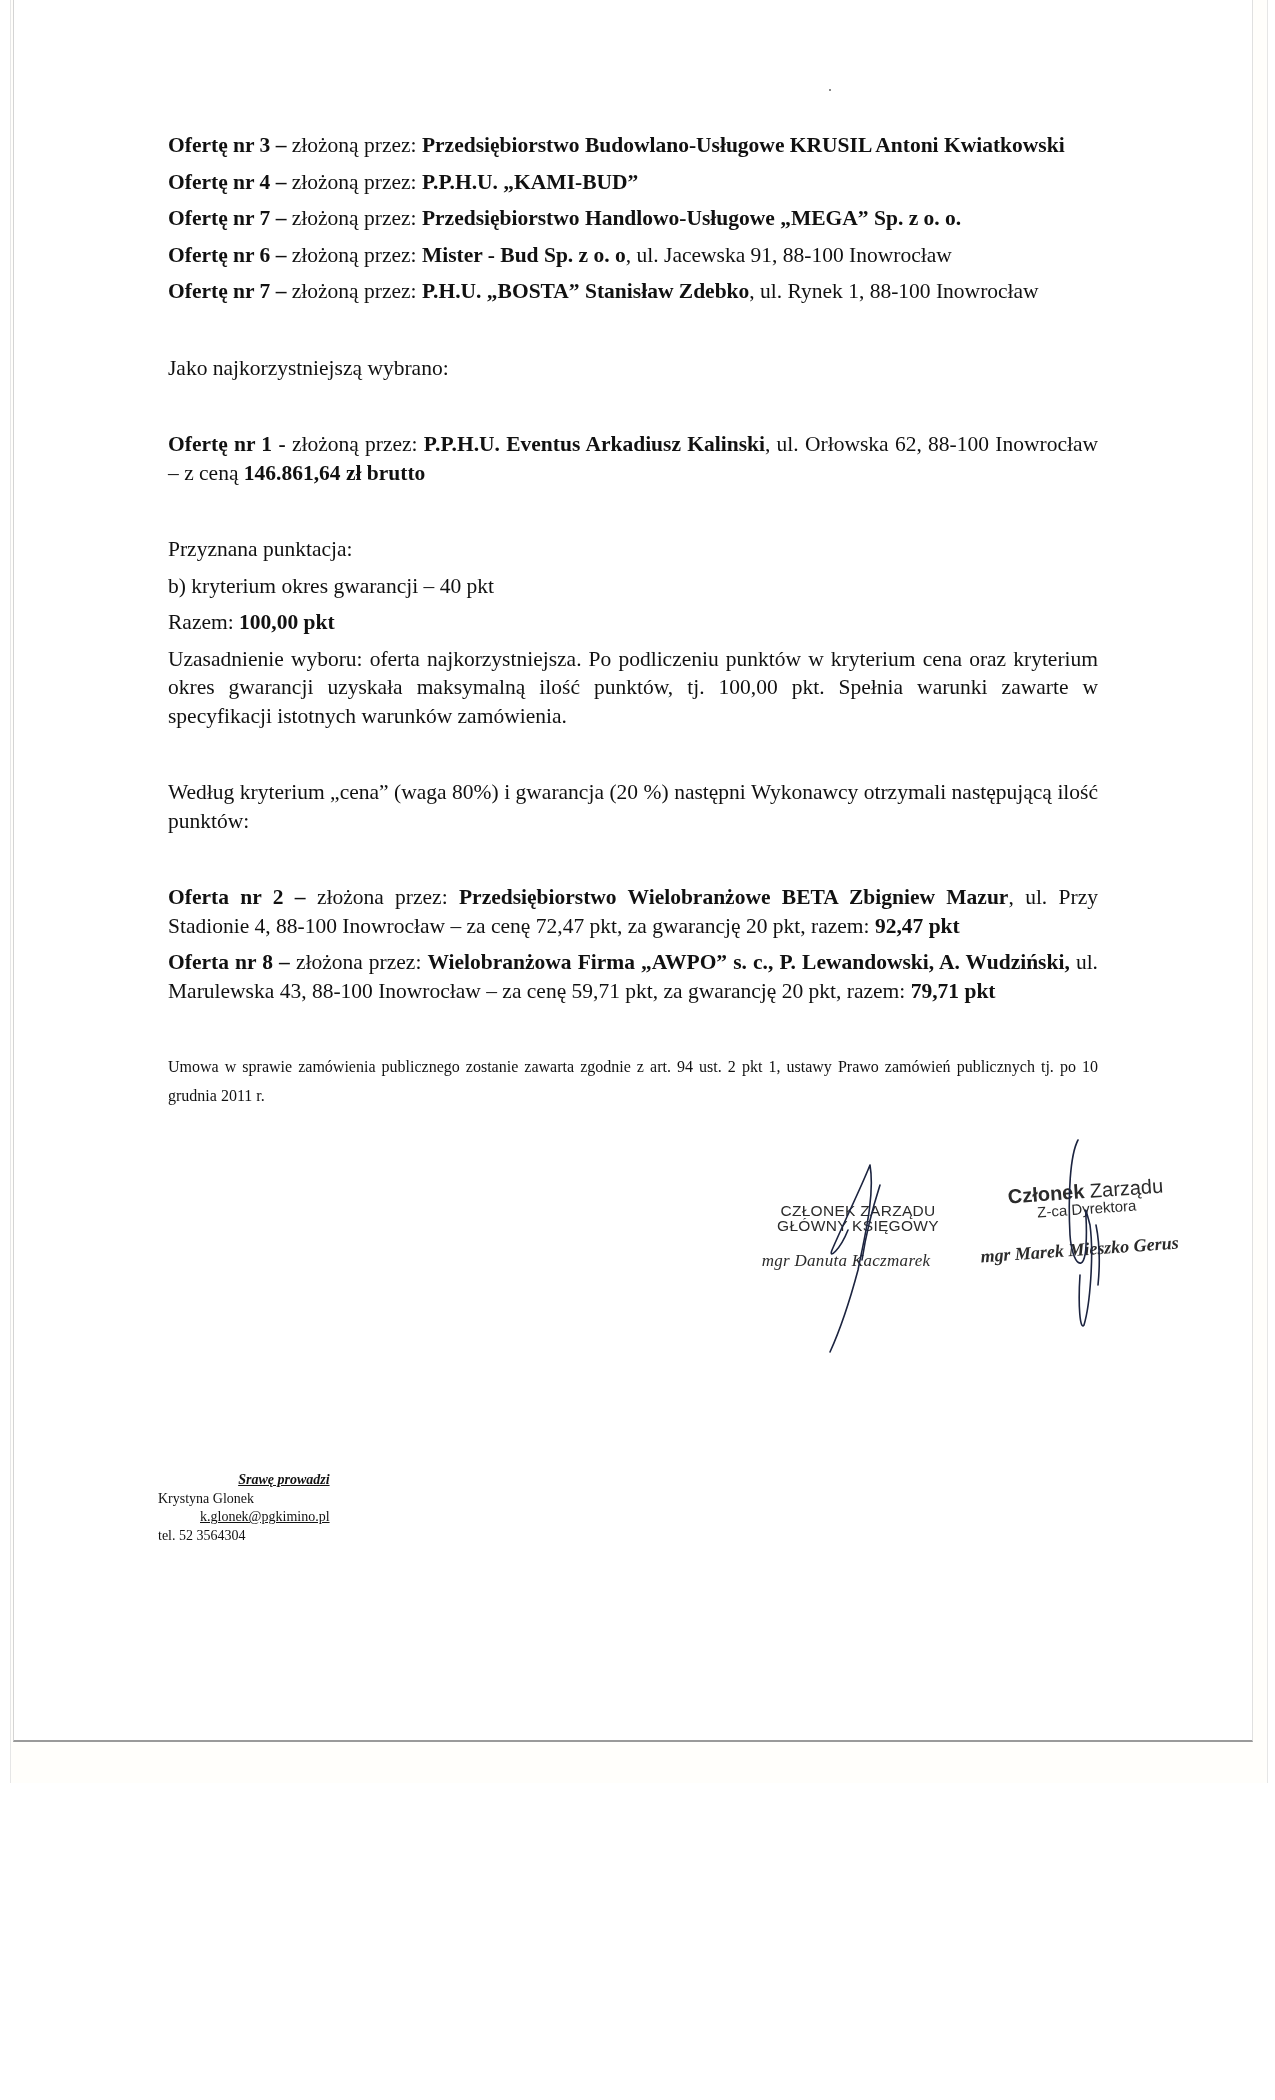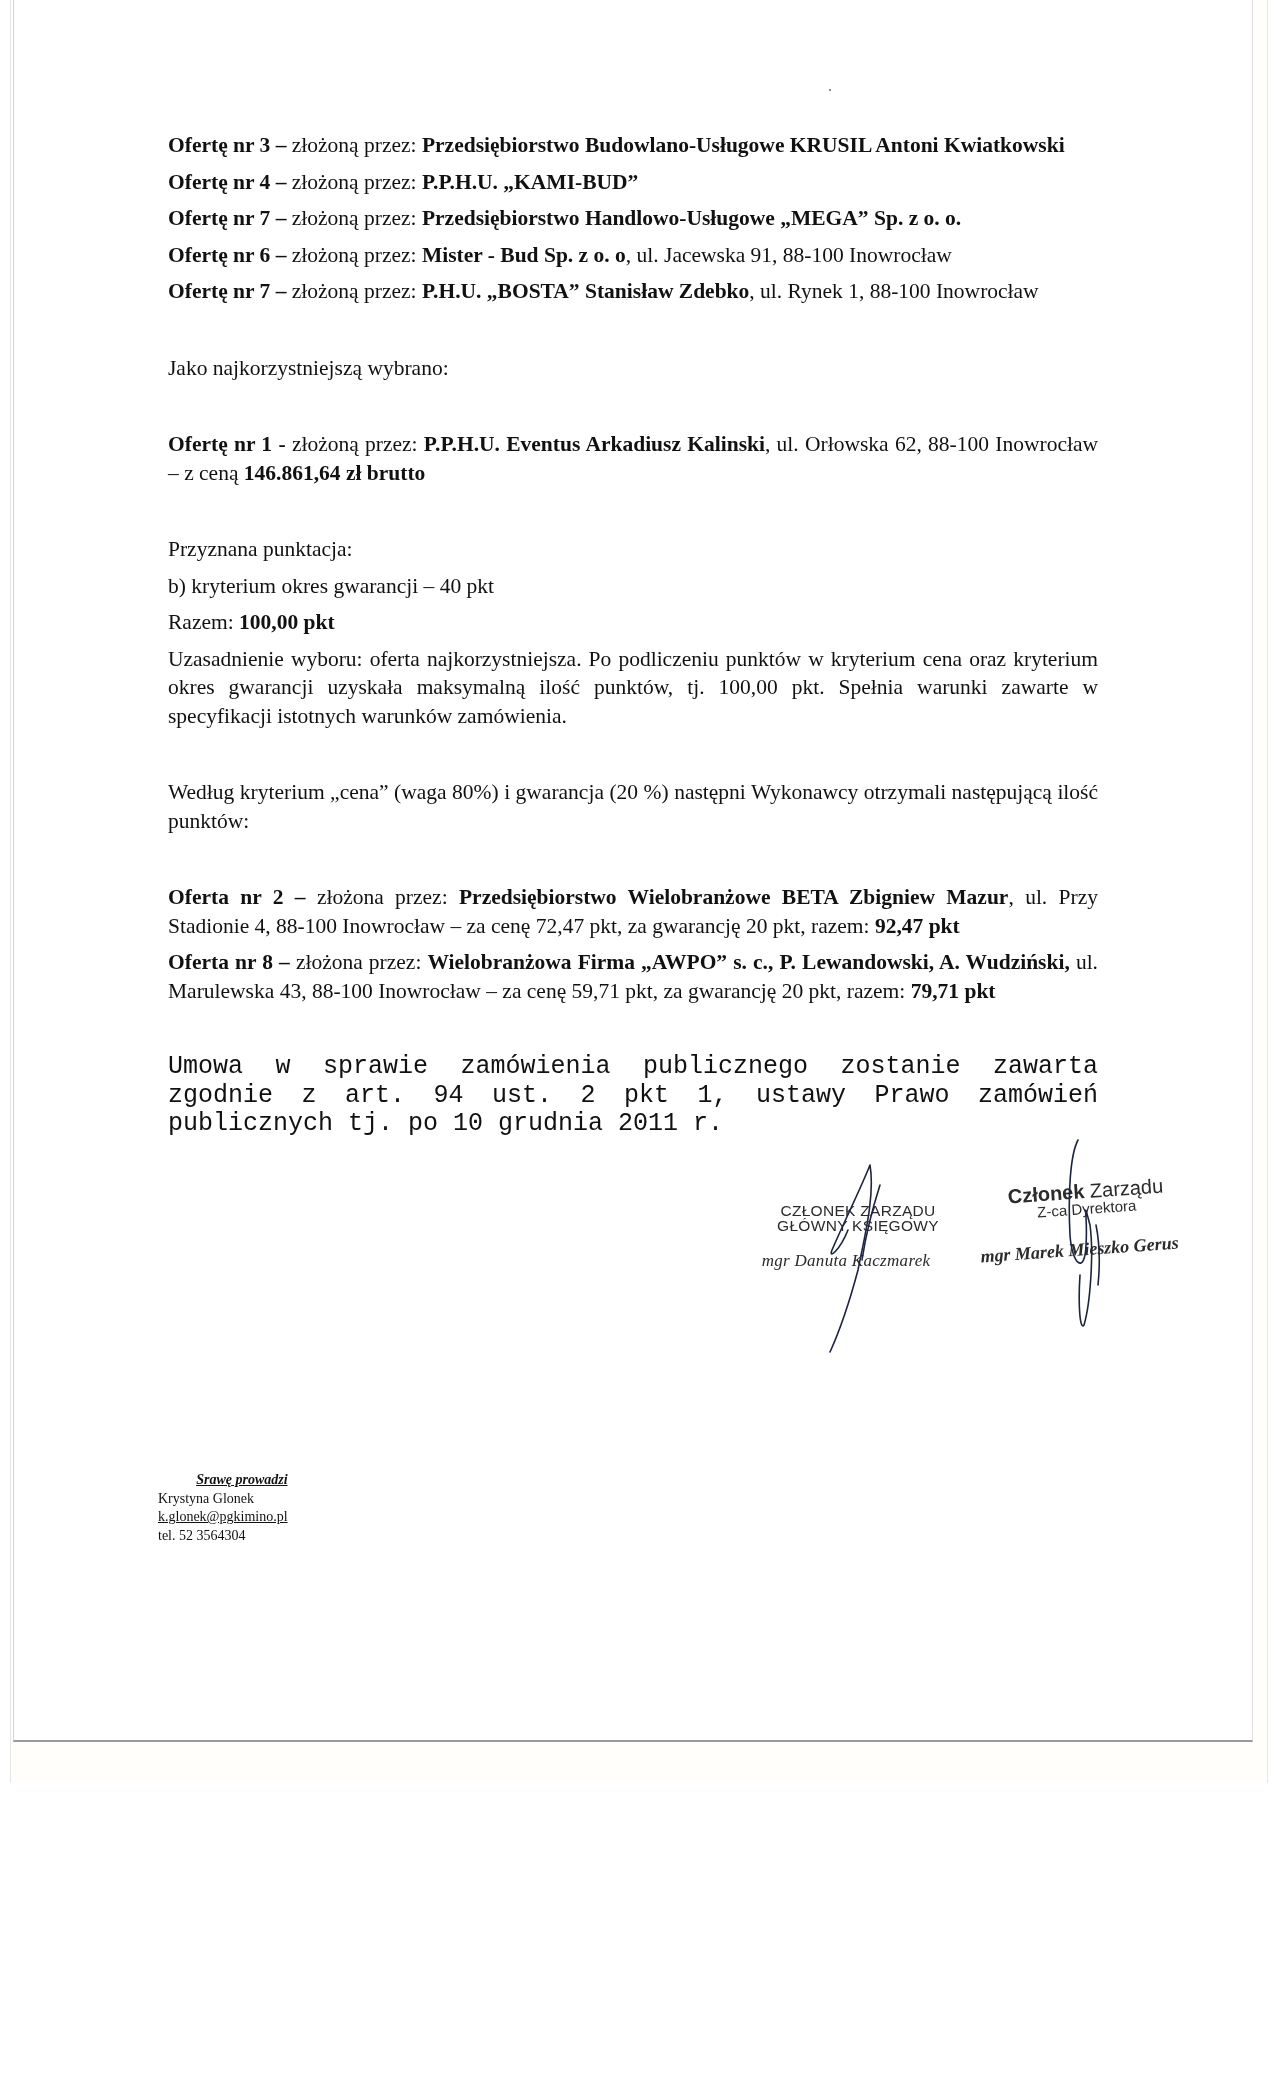--- a/index.html
+++ b/index.html
@@ -22,21 +22,21 @@
   .stamp-right .t1 { font-size: 20px; font-weight: bold; line-height: 20px; }
   .stamp-right .t1 .light { font-weight: normal; }
   .stamp-right .t2 { font-size: 15px; line-height: 16px; }
   .stamp-right .name { font-family: "Liberation Serif", serif; font-style: italic; font-weight: bold; font-size: 18px; margin-top: 22px; position: relative; left: -10px; white-space: nowrap; }
 
   .sig { position: absolute; }
   .sig path { fill: none; stroke: #1c2440; stroke-width: 1.6; stroke-linecap: round; }
 
   .footer { position: absolute; left: 158px; top: 1471px; font-size: 14px; line-height: 18.5px; font-family: "Liberation Serif", serif; }
   .footer .label { font-weight: bold; font-style: italic; text-decoration: underline; text-align: right; }
-  .footer .email { text-decoration: underline; color: #111; }
+  .footer .email { text-decoration: underline; color: #111; margin-left: 42px; }
 </style>
 </head>
 <body>
 
 <div class="scan-strip"></div>
 <div class="page">
   <div class="speck"></div>
 </div>
 
 <div class="body-text">
@@ -78,21 +78,21 @@
   <div class="gap-lg"></div>
 
   <p class="p">
     <span class="b">Oferta nr 2</span><span class="b"> – </span><span>złożona przez: </span><span class="b">Przedsiębiorstwo Wielobranżowe BETA Zbigniew Mazur</span><span>, ul. Przy Stadionie 4, 88-100 Inowrocław – za cenę 72,47 pkt, za gwarancję 20 pkt, razem: </span><span class="b">92,47 pkt</span>
   </p>
   <p class="p">
     <span class="b">Oferta nr 8</span><span class="b"> – </span><span>złożona przez: </span><span class="b">Wielobranżowa Firma „AWPO” s. c., P. Lewandowski, A. Wudziński,</span><span> ul. Marulewska 43, 88-100 Inowrocław – za cenę 59,71 pkt, za gwarancję 20 pkt, razem: </span><span class="b">79,71 pkt</span>
   </p>
 
   <div class="gap-lg"></div>
-  <p class="p" style="font-size:25px;font-family:Liberation Mono, monospace;">Umowa w sprawie zamówienia publicznego zostanie zawarta zgodnie z art. 94 ust. 2 pkt 1, ustawy Prawo zamówień publicznych tj. po 10 grudnia 2011 r.</p>
+  <p class="p" style="font-size:16px;">Umowa w sprawie zamówienia publicznego zostanie zawarta zgodnie z art. 94 ust. 2 pkt 1, ustawy Prawo zamówień publicznych tj. po 10 grudnia 2011 r.</p>
 </div>
 
 <div class="stamp stamp-left">
   <div>CZŁONEK ZARZĄDU</div>
   <div>GŁÓWNY KSIĘGOWY</div>
   <div class="name">mgr Danuta Kaczmarek</div>
 </div>
 <svg class="sig" style="left:820px; top:1160px;" width="90" height="200" viewBox="0 0 90 200">
   <path d="M50 5 C 40 30, 25 60, 12 90 C 8 100, 20 90, 28 70 M50 5 C 55 35, 45 75, 38 110 C 30 140, 20 170, 10 192"></path>
   <path d="M60 25 C 52 50, 45 80, 42 100"></path>

